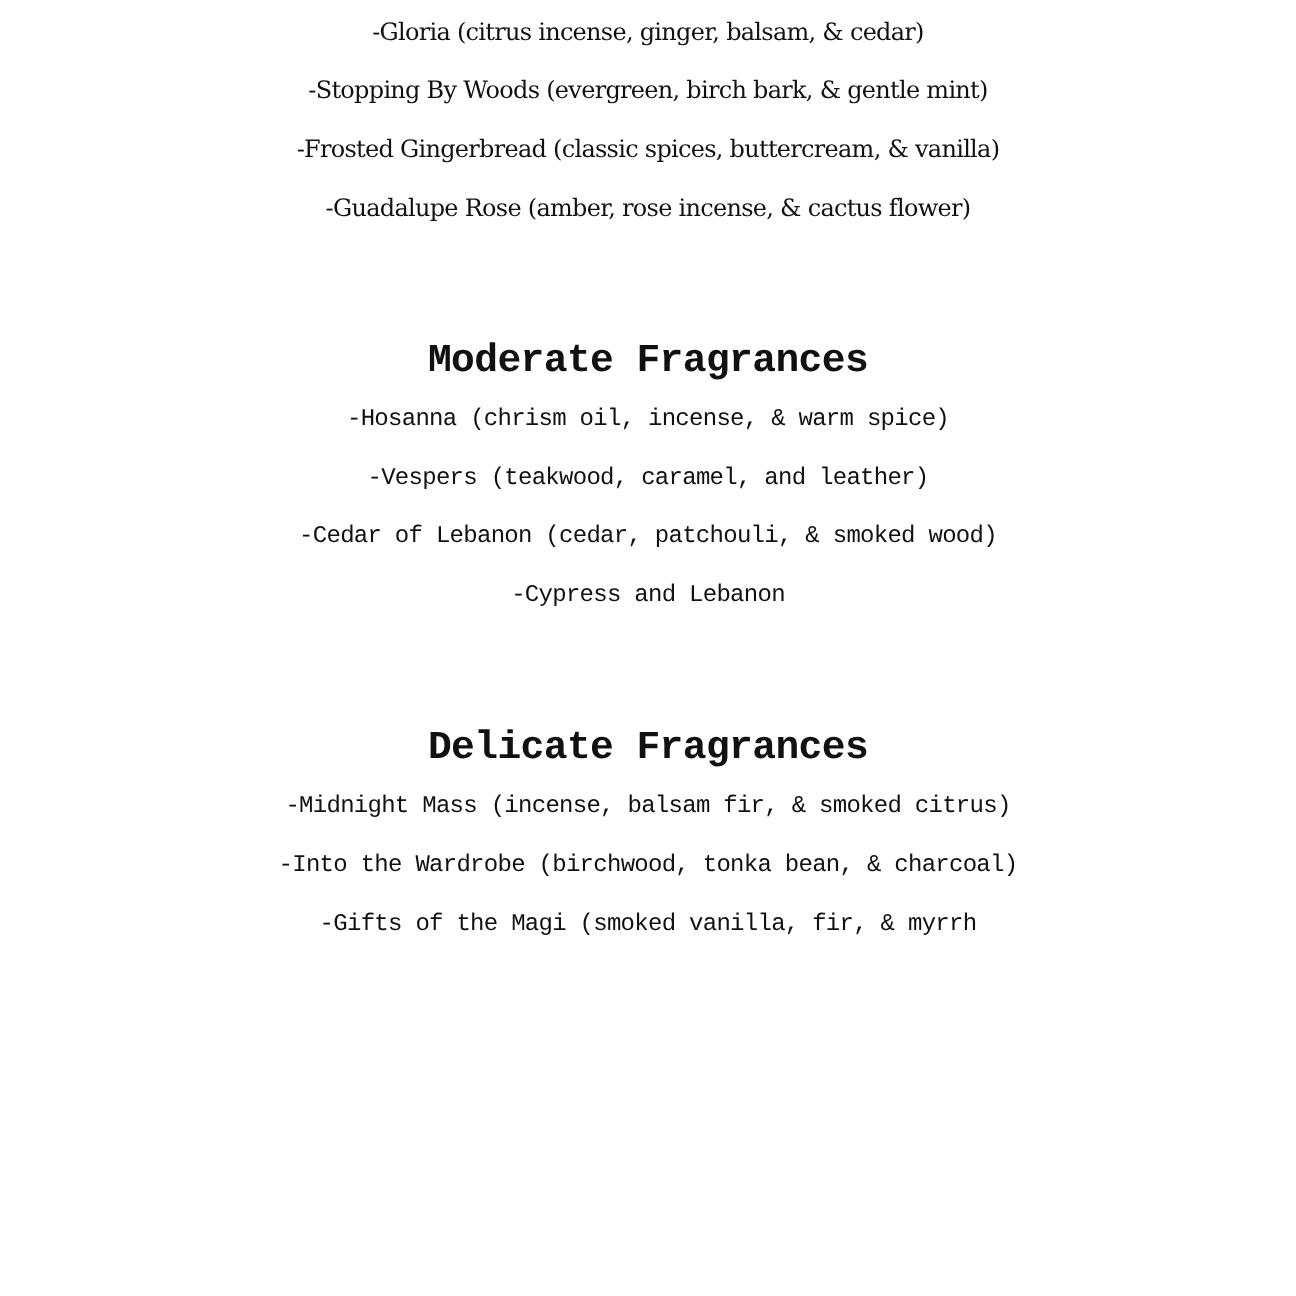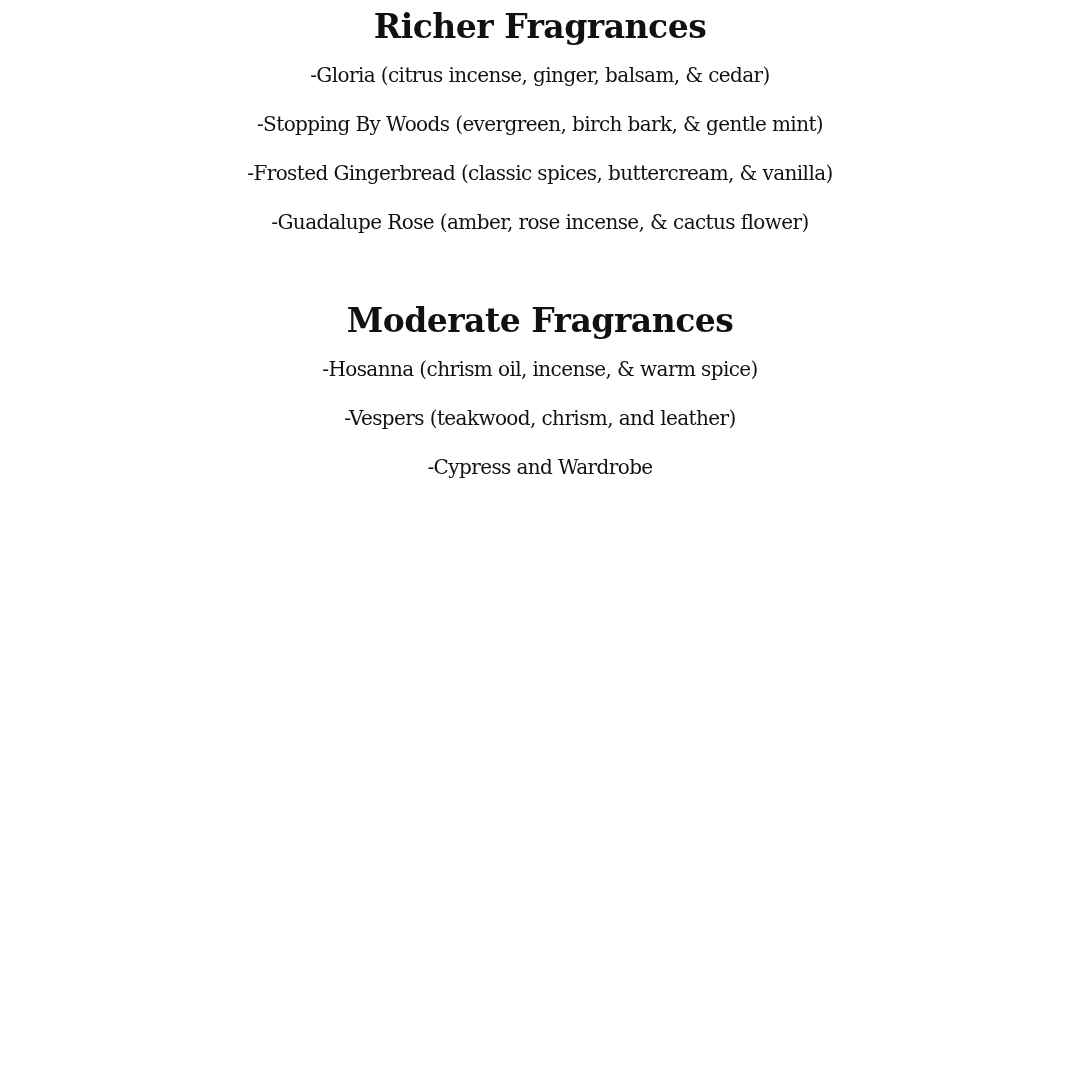--- a/index.html
+++ b/index.html
@@ -15,21 +15,22 @@
     font-family: "DejaVu Serif", "Liberation Serif", serif;
     text-align: center;
     overflow: hidden;
     box-sizing: border-box;
     padding-top: 2px;
   }
   .section {
     margin: 0;
   }
   .section + .section {
-    margin-top: 49px;
+    margin-top: 78px;
+    font-family: Liberation Mono, monospace;
   }
   .section-heading {
     margin: 0;
     font-size: 33px;
     line-height: 49px;
     font-weight: 700;
     letter-spacing: -0.5px;
   }
   .fragrance-item {
     margin: 0;
@@ -39,28 +40,34 @@
     letter-spacing: -0.6px;
     white-space: nowrap;
   }
 </style>
 </head>
 <body>
 
 <div class="page">
 
   <section class="section">
-    <h2 class="section-heading">Richer Fragrances</h2>
     <p class="fragrance-item">-Gloria (citrus incense, ginger, balsam, &amp; cedar)</p>
     <p class="fragrance-item">-Stopping By Woods (evergreen, birch bark, &amp; gentle mint)</p>
     <p class="fragrance-item">-Frosted Gingerbread (classic spices, buttercream, &amp; vanilla)</p>
     <p class="fragrance-item">-Guadalupe Rose (amber, rose incense, &amp; cactus flower)</p>
   </section>
 
   <section class="section">
     <h2 class="section-heading">Moderate Fragrances</h2>
     <p class="fragrance-item">-Hosanna (chrism oil, incense, &amp; warm spice)</p>
-    <p class="fragrance-item">-Vespers (teakwood, chrism, and leather)</p>
-    <p class="fragrance-item">-Cypress and Wardrobe</p>
+    <p class="fragrance-item">-Vespers (teakwood, caramel, and leather)</p>
+    <p class="fragrance-item">-Cedar of Lebanon (cedar, patchouli, &amp; smoked wood)</p>
+    <p class="fragrance-item">-Cypress and Lebanon</p>
   </section>
 
+  <section class="section">
+    <h2 class="section-heading">Delicate Fragrances</h2>
+    <p class="fragrance-item">-Midnight Mass (incense, balsam fir, &amp; smoked citrus)</p>
+    <p class="fragrance-item">-Into the Wardrobe (birchwood, tonka bean, &amp; charcoal)</p>
+    <p class="fragrance-item">-Gifts of the Magi (smoked vanilla, fir, &amp; myrrh</p>
+  </section>
 
 </div>
 
 </body></html>

